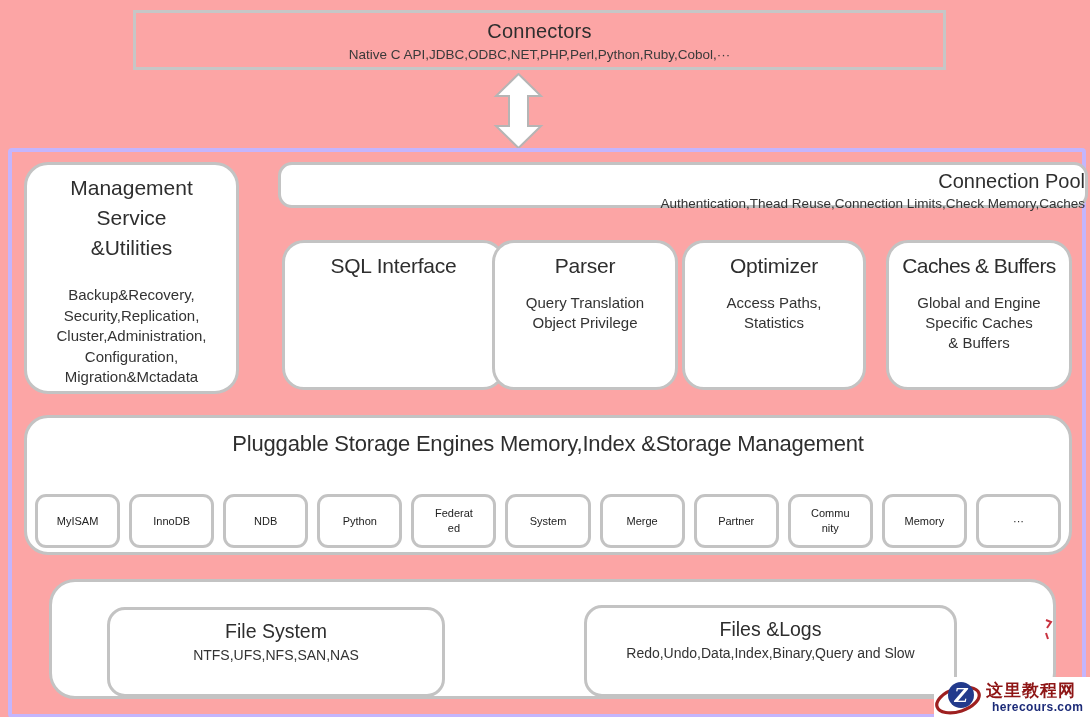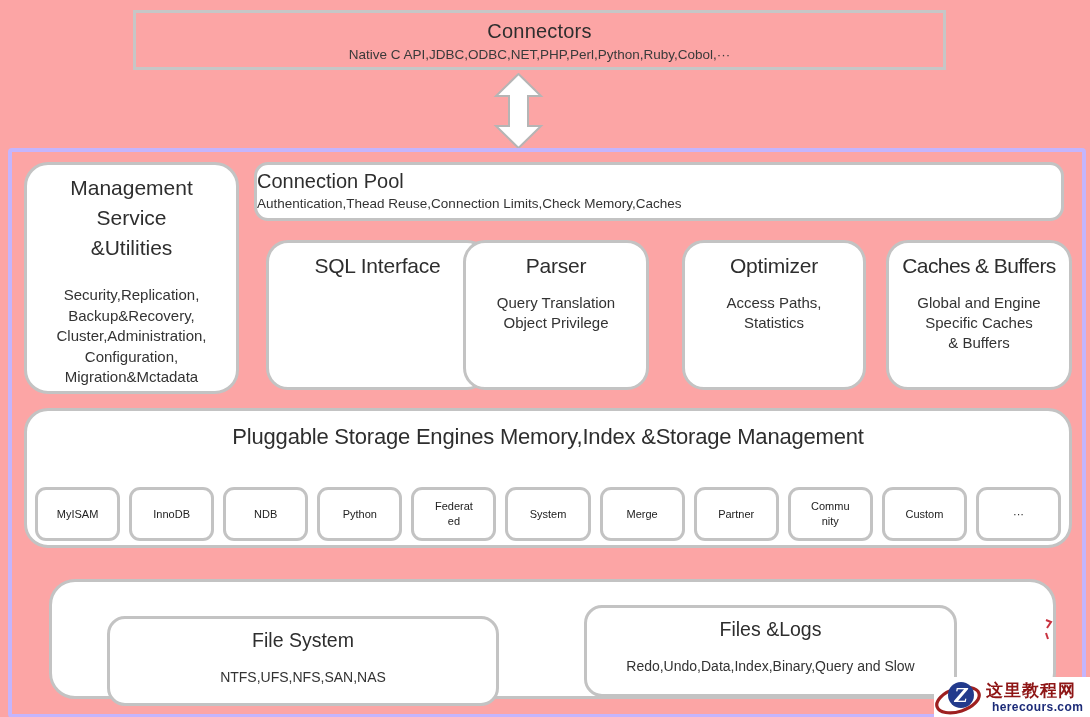--- a/index.html
+++ b/index.html
@@ -26,51 +26,51 @@
   }
 
   .rbox{border:3px solid #c3c3c3;border-radius:24px;background:#fff;box-sizing:border-box;}
 
   
   .management{left:12px;top:10px;width:215px;height:232px;text-align:center;}
   .management .mtitle{font-size:21px;line-height:30px;margin-top:8px;}
   .management .mbody{font-size:15px;line-height:20.5px;margin-top:22px;color:#333;}
 
   
-  .cpool{left:242px;top:10px;width:810px;height:59px;border-radius:14px;text-align:left;}
+  .cpool{left:266px;top:10px;width:810px;height:46px;border-radius:14px;text-align:right;}
   .cpool .title{font-size:20px;margin-top:5px;}
   .cpool .subtitle{font-size:13.5px;margin-top:3px;color:#333;}
 
   
   .module{top:88px;height:150px;text-align:center;border-radius:22px;}
   .module .title{font-size:21px;margin-top:11px;letter-spacing:-.2px;}
   .module .body{font-size:15px;line-height:20px;margin-top:15px;color:#333;}
-  .m-sql{left:254px;width:223px;}
-  .m-parser{left:451px;width:186px;}
+  .m-sql{left:270px;width:223px;}
+  .m-parser{left:480px;width:186px;}
   .m-opt{left:670px;width:184px;}
   .m-cache{left:874px;width:186px;}
   .m-cache .title{letter-spacing:-.6px;}
 
   
-  .pluggable{left:12px;top:256px;width:1048px;height:140px;}
+  .pluggable{left:12px;top:263px;width:1048px;height:140px;}
   .pluggable .ptitle{text-align:center;font-size:22px;margin-top:13px;letter-spacing:-.2px;}
   .engine-row{position:absolute;left:8px;right:8px;top:76px;height:54px;display:flex;gap:9px;}
   .engine{
     flex:1;border:3px solid #c3c3c3;border-radius:11px;box-sizing:border-box;
     display:flex;align-items:center;justify-content:center;text-align:center;
     font-size:11px;line-height:15px;color:#222;
   }
 
   
   .bottom{left:37px;top:427px;width:1007px;height:120px;border-radius:26px;}
   .fbox{text-align:center;border-radius:18px;}
-  .filesystem{left:55px;top:34px;width:392px;height:90px;}
+  .filesystem{left:55px;top:25px;width:338px;height:90px;}
   .fileslogs{left:532px;top:23px;width:373px;height:92px;}
   .fbox .title{font-size:19.5px;margin-top:10px;}
-  .fbox .subtitle{font-size:14px;margin-top:17px;color:#333;}
+  .fbox .subtitle{font-size:14px;margin-top:4px;color:#333;}
 
   
   .watermark{left:934px;top:677px;width:156px;height:40px;background:#fff;display:flex;align-items:center;}
   .wm-text{display:flex;flex-direction:column;align-items:flex-start;margin-left:2px;}
   .wm-cn{font-size:17px;font-weight:bold;color:#8e1515;letter-spacing:1px;line-height:19px;text-align:center;}
   .wm-url{font-size:12px;font-weight:bold;color:#1c2b78;letter-spacing:.4px;line-height:14px;margin-left:6px;}
   .redmark{left:1042px;top:618px;}
 </style>
 </head>
 <body>
@@ -88,22 +88,22 @@
 
   <div class="abs outer">
 
     <div class="abs rbox management">
       <div class="mtitle">
         <div>Management</div>
         <div>Service</div>
         <div>&amp;Utilities</div>
       </div>
       <div class="mbody">
+        <div>Backup&amp;Recovery,</div>
         <div>Security,Replication,</div>
-        <div>Backup&amp;Recovery,</div>
         <div>Cluster,Administration,</div>
         <div>Configuration,</div>
         <div>Migration&amp;Mctadata</div>
       </div>
     </div>
 
     <div class="abs rbox cpool">
       <div class="title">Connection Pool</div>
       <div class="subtitle">Authentication,Thead Reuse,Connection Limits,Check Memory,Caches</div>
     </div>
@@ -135,21 +135,21 @@
         <div class="engine pre">InnoDB</div>
         <div class="engine pre">NDB</div>
         <div class="engine pre">Python</div>
         <div class="engine pre">Federat
 ed</div>
         <div class="engine pre">System</div>
         <div class="engine pre">Merge</div>
         <div class="engine pre">Partner</div>
         <div class="engine pre">Commu
 nity</div>
-        <div class="engine pre">Custom</div>
+        <div class="engine pre">Memory</div>
         <div class="engine pre">···</div>
       </div>
     </div>
 
     <div class="abs rbox bottom">
       <div class="abs rbox fbox filesystem">
         <div class="title">File System</div>
         <div class="subtitle">NTFS,UFS,NFS,SAN,NAS</div>
       </div>
       <div class="abs rbox fbox fileslogs">

